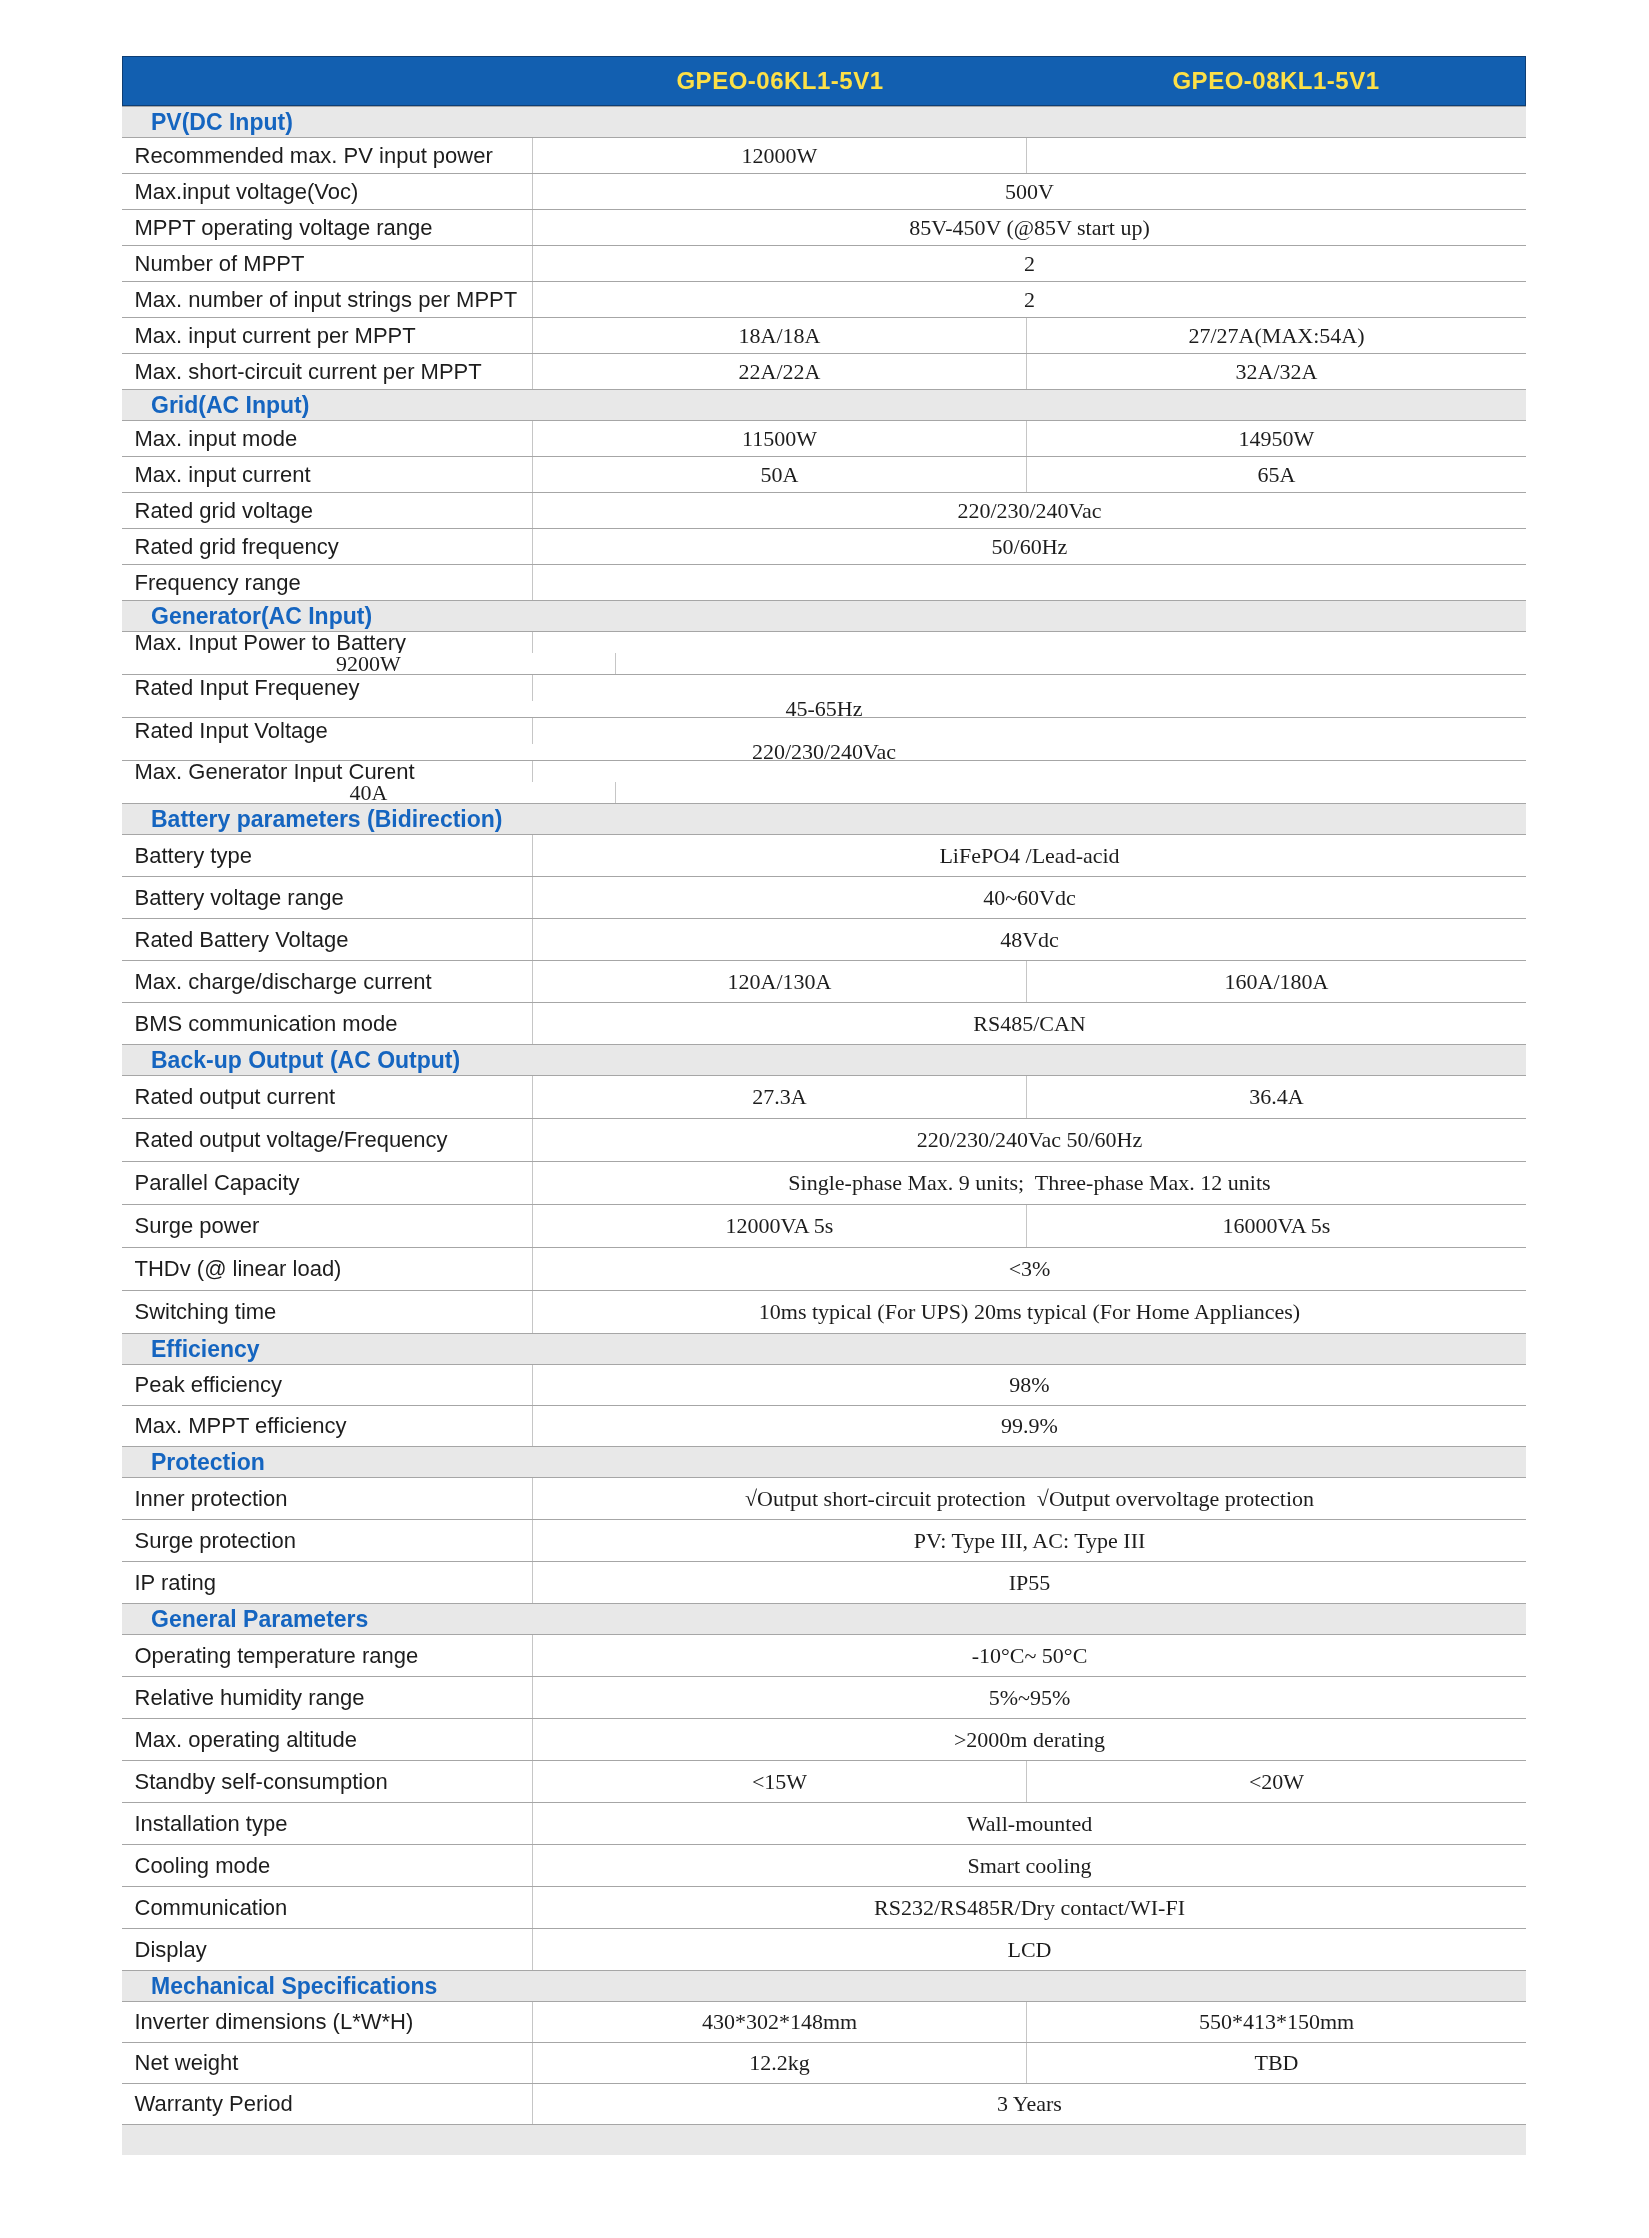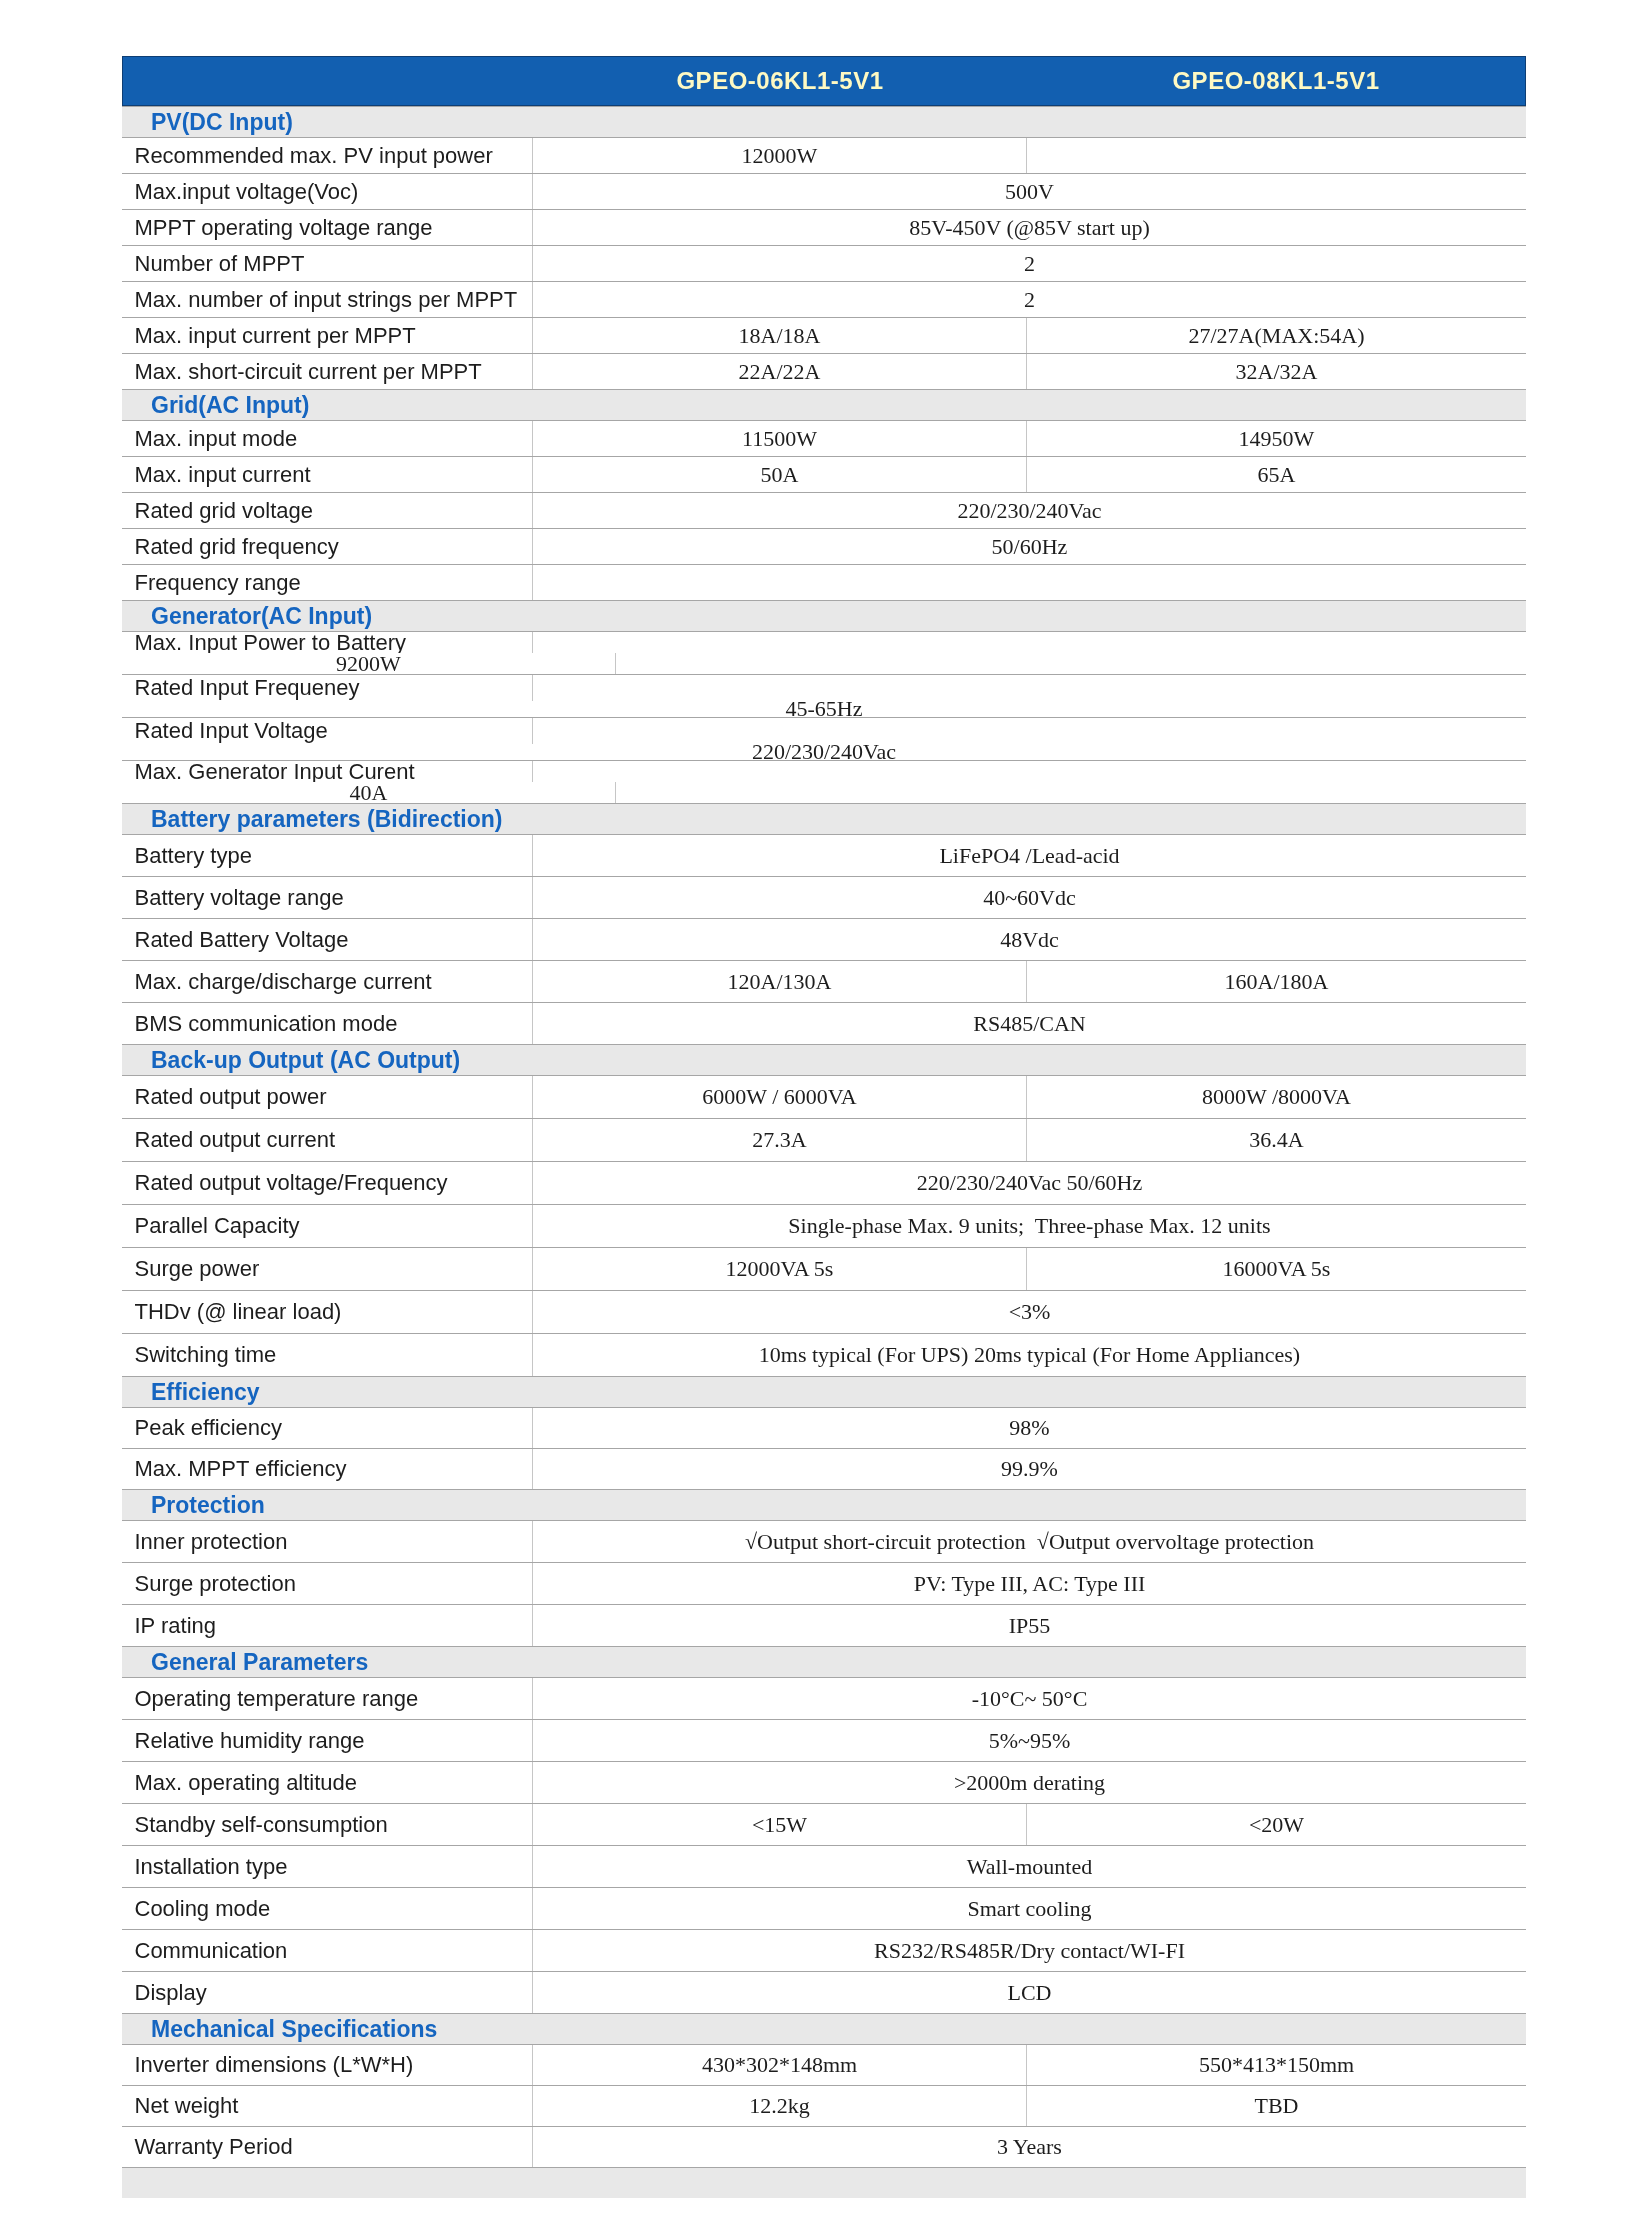--- a/index.html
+++ b/index.html
@@ -23,21 +23,21 @@
     box-sizing:border-box;
     height:50px;
     background:#125fb0;
     border:1.6px solid #0e3e74;
     display:flex;
     align-items:center;
   }
   .thead .spacer{width:410px;}
   .thead .hcell{
     display:flex;align-items:center;justify-content:center;
-    color:#fef9c3;font-size:24px;font-weight:700;letter-spacing:0.5px;
+    color:#fde047;font-size:24px;font-weight:700;letter-spacing:0.5px;
   }
   .thead .hc1{width:494px;}
   .thead .hc2{flex:1;}
   
   .band{
     box-sizing:border-box;
     height:31px;
     background:#e8e8e8;
     border-top:1.6px solid #a6a6a6;
     display:flex;
@@ -199,25 +199,20 @@
           <div class="cell cell-val cell-v2">160A/180A</div>
         </div>
         <div class="srow s3">
           <div class="cell cell-label">BMS communication mode</div>
           <div class="cell cell-val cell-merged">RS485/CAN</div>
         </div>
         <div class="band">
           <span>Back-up Output (AC Output)</span>
         </div>
         <div class="srow s4">
-          <div class="cell cell-label">Rated output power</div>
-          <div class="cell cell-val cell-v1">6000W / 6000VA</div>
-          <div class="cell cell-val cell-v2">8000W /8000VA</div>
-        </div>
-        <div class="srow s4">
           <div class="cell cell-label">Rated output current</div>
           <div class="cell cell-val cell-v1">27.3A</div>
           <div class="cell cell-val cell-v2">36.4A</div>
         </div>
         <div class="srow s4">
           <div class="cell cell-label">Rated output voltage/Frequency</div>
           <div class="cell cell-val cell-merged">220/230/240Vac 50/60Hz</div>
         </div>
         <div class="srow s4">
           <div class="cell cell-label">Parallel Capacity</div>

